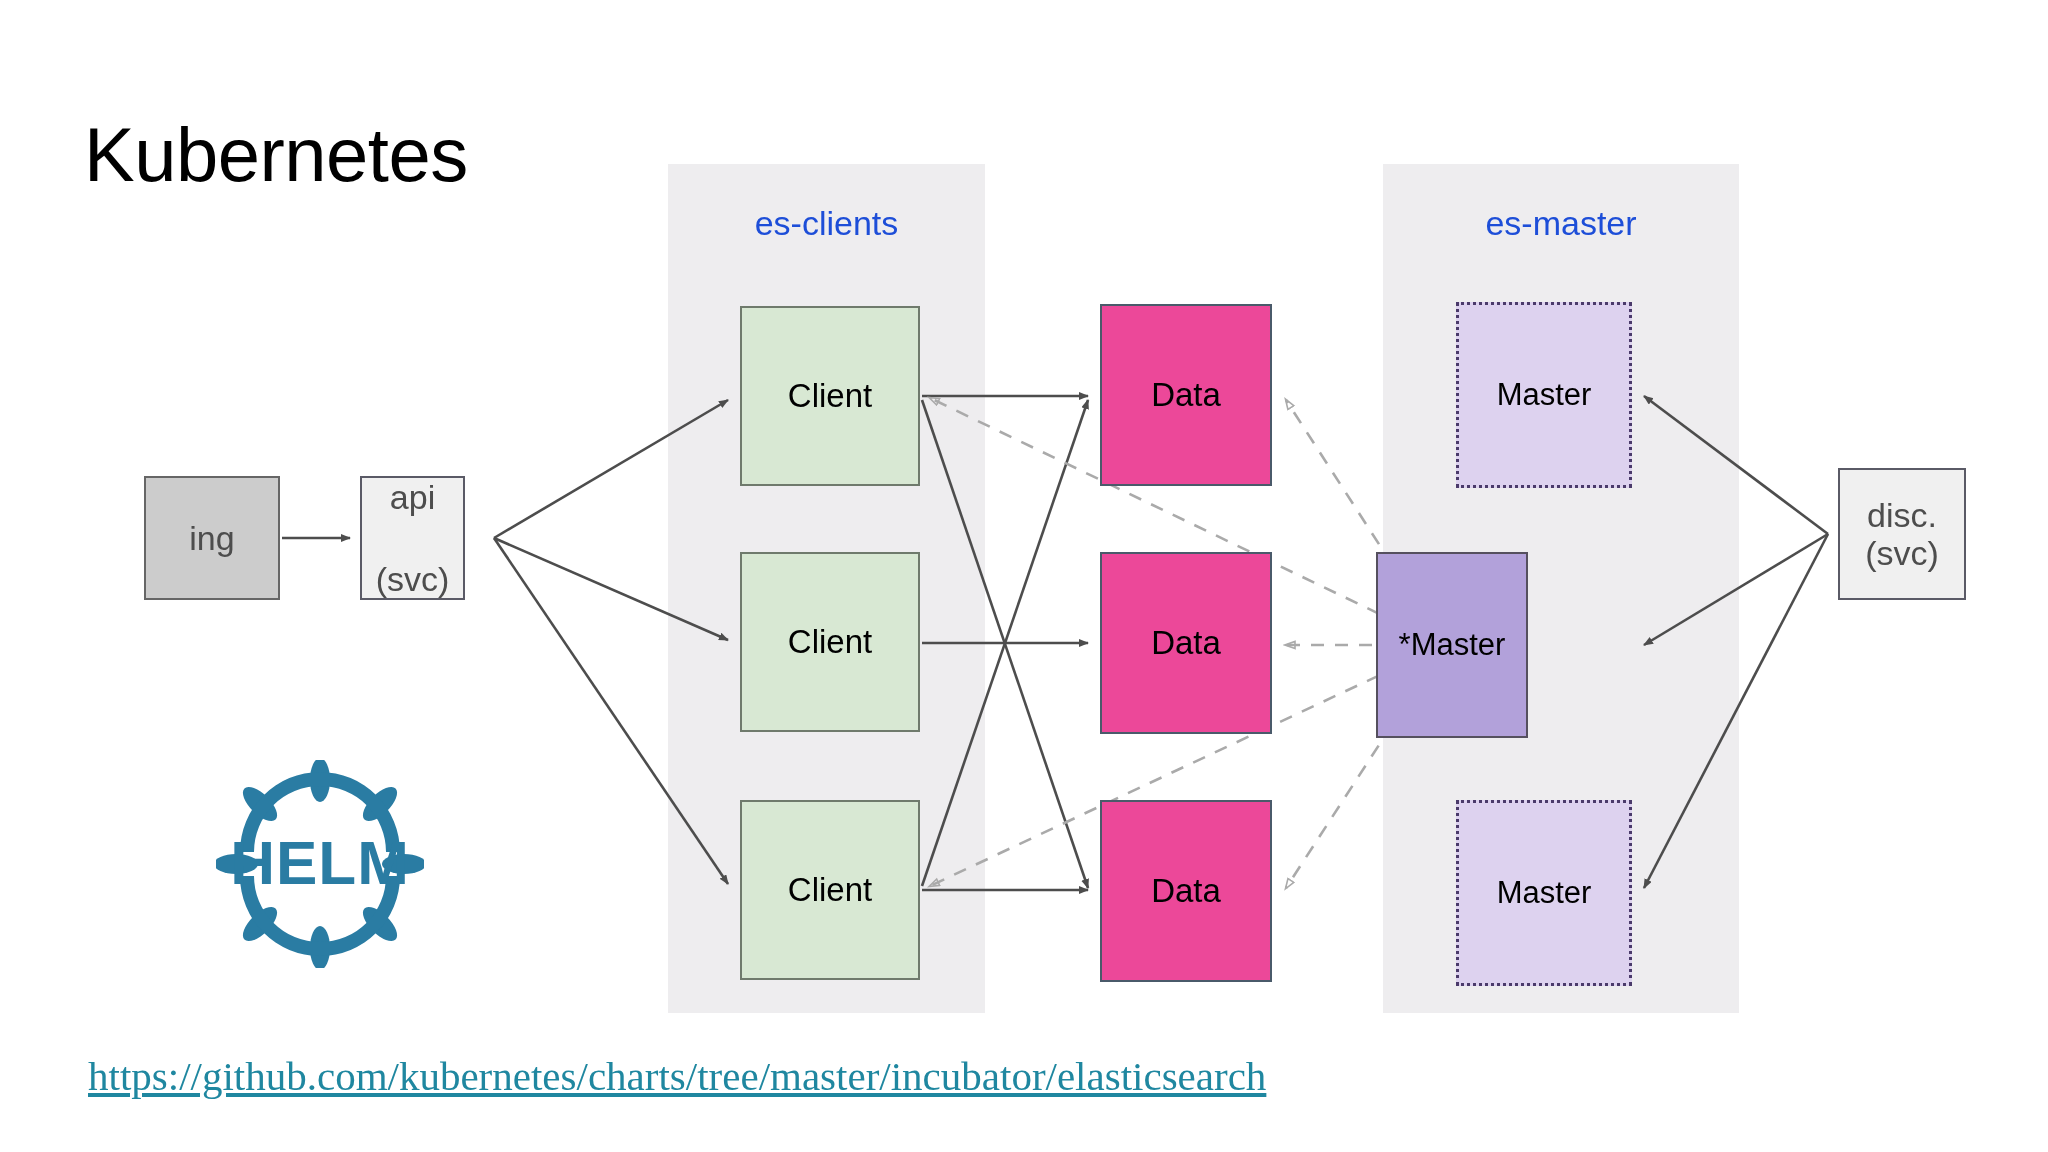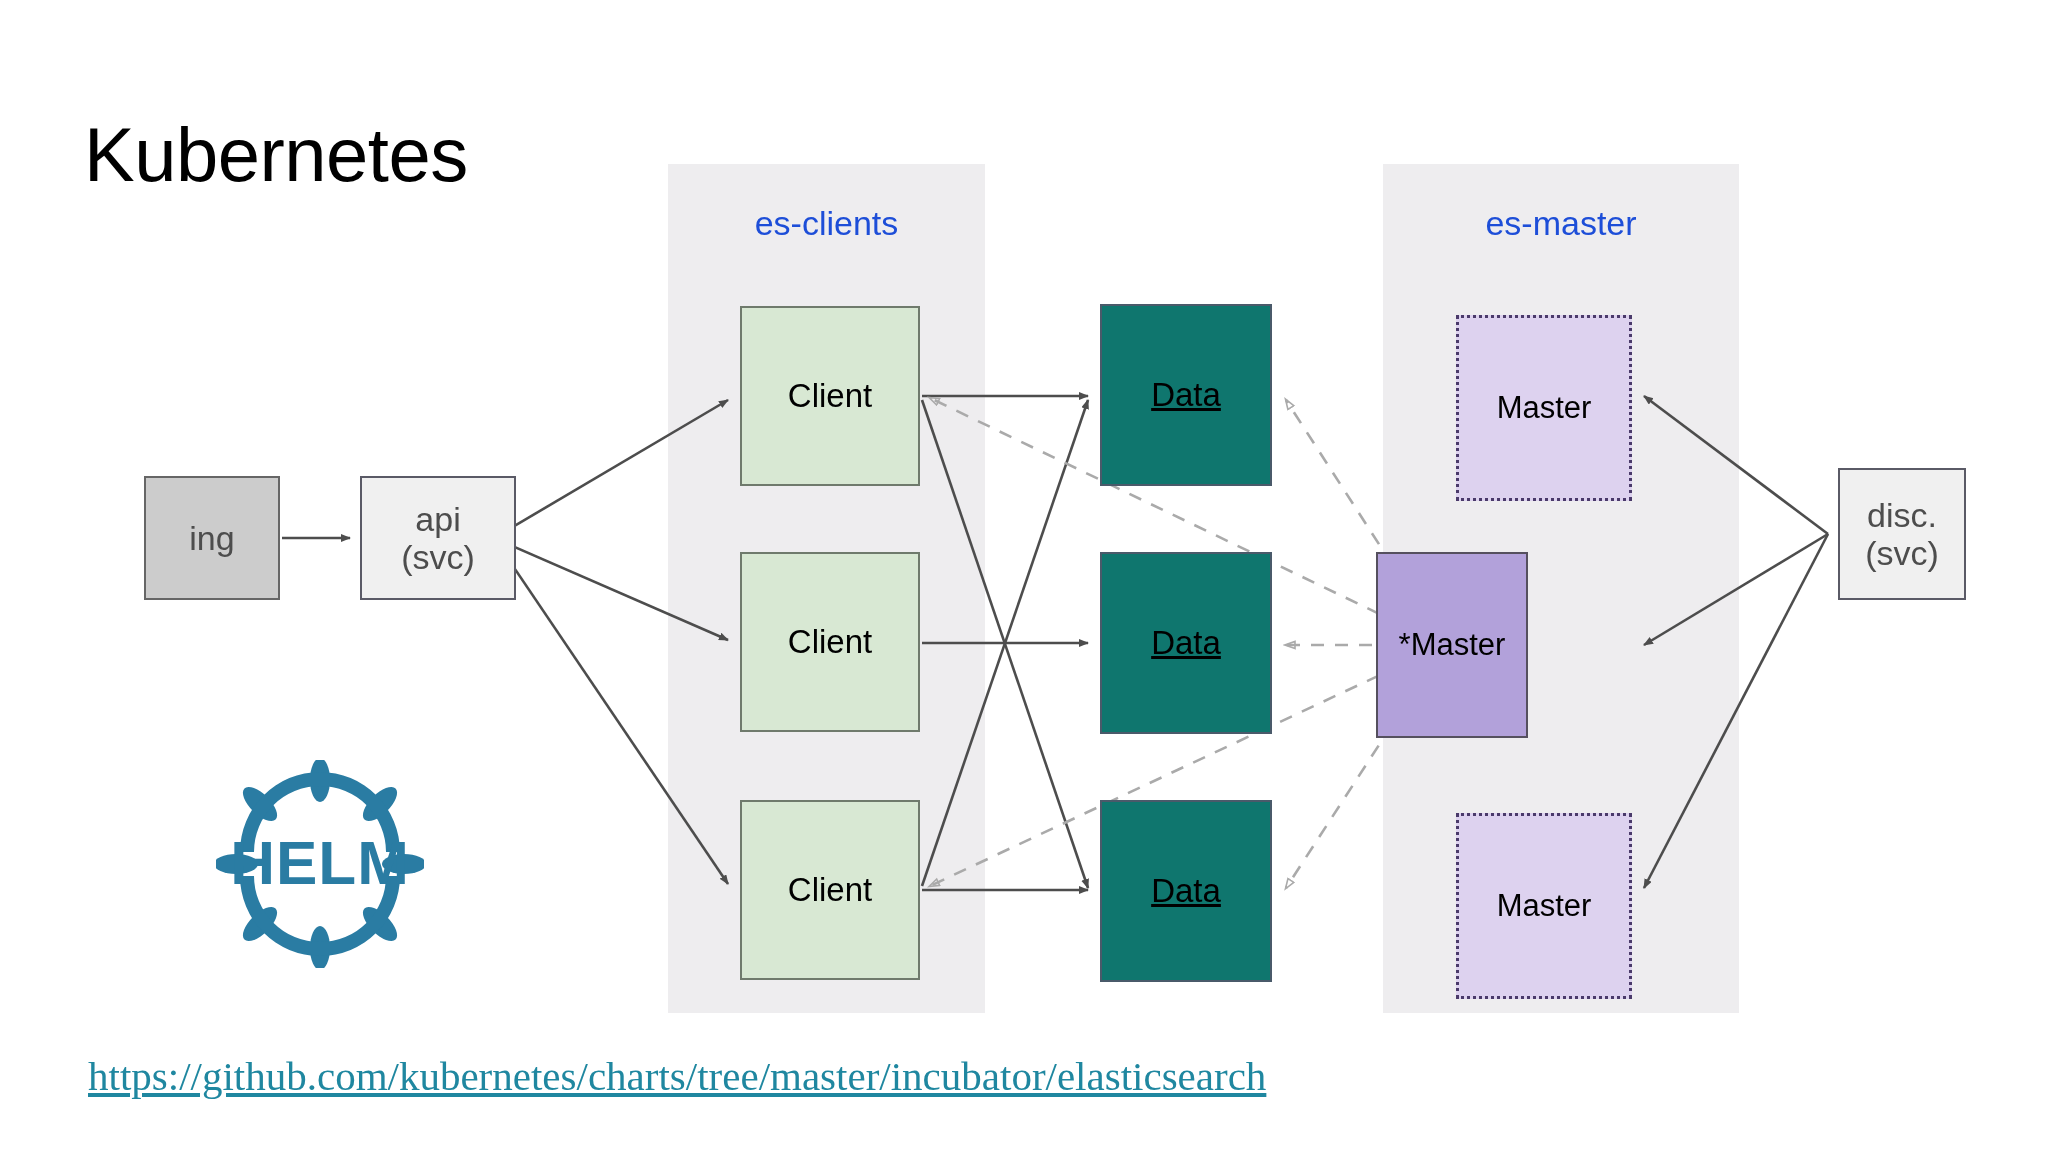--- a/index.html
+++ b/index.html
@@ -75,39 +75,37 @@
     background: #f0f0f0;
     border: 2px solid #5a5a66;
     color: #4d4d4d;
     font-size: 34px;
   }
   .node.client {
     background: #d8e8d3;
     border: 2px solid #6f7a6c;
   }
   .node.data {
-    background: #0f766e;
+    background: #ec4899;
     border: 2px solid #4a5a6a;
-    text-decoration: underline;
   }
   .node.master-dotted {
     background: #ddd2ef;
     border: 3px dotted #4a3a6a;
     font-size: 31px;
-    margin-top: 13px;
   }
   .node.master-solid {
     background: #b2a1da;
     border: 2px solid #55505e;
     font-size: 31px;
   }
 
   
   #node-ing      { left: 144px;  top: 476px; width: 136px; height: 124px; }
-  #node-api      { left: 360px;  top: 476px; width: 156px; height: 124px; }
+  #node-api      { left: 360px;  top: 476px; width: 105px; height: 124px; justify-content: space-between; }
   #node-disc     { left: 1838px; top: 468px; width: 128px; height: 132px; }
 
   #client-1 { left: 740px; top: 306px; width: 180px; height: 180px; }
   #client-2 { left: 740px; top: 552px; width: 180px; height: 180px; }
   #client-3 { left: 740px; top: 800px; width: 180px; height: 180px; }
 
   #data-1 { left: 1100px; top: 304px; width: 172px; height: 182px; }
   #data-2 { left: 1100px; top: 552px; width: 172px; height: 182px; }
   #data-3 { left: 1100px; top: 800px; width: 172px; height: 182px; }
 

